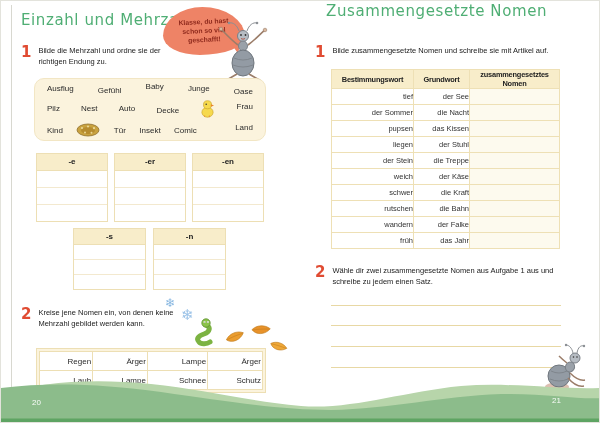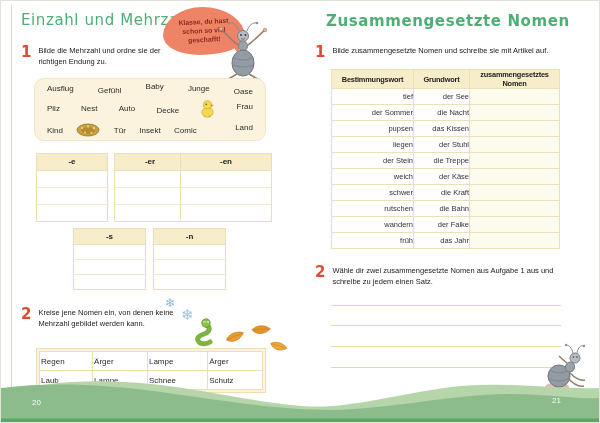--- a/index.html
+++ b/index.html
@@ -7,21 +7,21 @@
           font-family:"Liberation Sans",sans-serif;border:1px solid #e3e3dc;box-sizing:border-box;}
   .book-edge{position:absolute;left:10px;top:4px;height:400px;width:1px;background:#d8d8d0;}
 
   .page{position:absolute;top:0;height:423px;}
   .page-left{left:12px;width:288px;}
   .page-right{left:300px;width:292px;}
 
   .ptitle{position:absolute;font-family:"DejaVu Sans",sans-serif;font-size:15px;color:#4fae74;
           letter-spacing:.6px;font-weight:500;white-space:nowrap;}
   .title-l{left:8px;top:10px;}
-  .title-r{left:25px;top:11px;font-weight:bold;}
+  .title-r{left:25px;top:1px;}
 
   .task{position:absolute;display:flex;gap:7px;align-items:flex-start;}
   .tasknum{font-family:"DejaVu Sans",sans-serif;font-weight:bold;font-size:15px;color:#e04b32;line-height:1;}
   .tasktext{font-size:7.5px;color:#222;line-height:1.4;margin:1px 0 0 0;}
   .t1l{left:8px;top:44px;} .t1l .tasktext{width:134px;}
   .t2l{left:8px;top:306px;} .t2l .tasktext{width:142px;}
   .t1r{left:14px;top:44px;} .t1r .tasktext{width:252px;}
   .t2r{left:14px;top:264px;} .t2r .tasktext{width:232px;}
 
   
@@ -39,30 +39,30 @@
   .wrow{display:flex;justify-content:space-between;align-items:center;font-size:8px;color:#2b2b2b;font-weight:500;}
   .wrow .dn2{transform:translateY(2px);} .wrow .dn3{transform:translateY(3px);}
   .wrow .up2{transform:translateY(-2px);} .wrow .up3{transform:translateY(-3px);padding-left:25px;}
 
   
   .etable{position:absolute;background:#fff;border:1px solid #eddfb4;box-sizing:border-box;}
   .ehead{height:16px;line-height:16px;background:#f8edca;border-bottom:1px solid #eddfb4;
          text-align:center;font-size:8px;font-weight:bold;color:#222;}
   .erow{height:16px;border-bottom:1px solid #f3e9cf;background:#fff;}
   .erow:last-child{border-bottom:none;}
-  .et1{left:23px;top:152px;width:72px;} .et2{left:101px;top:152px;width:72px;} .et3{left:167px;top:152px;width:92px;}
+  .et1{left:23px;top:152px;width:72px;} .et2{left:101px;top:152px;width:72px;} .et3{left:179px;top:152px;width:72px;}
   .et4{left:60px;top:227px;width:73px;} .et5{left:140px;top:227px;width:73px;}
   .et4 .ehead,.et5 .ehead{height:15px;line-height:15px;}
   .et4 .erow,.et5 .erow{height:14px;}
 
   
   .noungrid{position:absolute;left:23px;top:347px;width:230px;background:#fbf3dd;border:1px solid #eddfb4;
             box-sizing:border-box;padding:2px;}
   .noungrid table{border-collapse:collapse;width:100%;}
-  .noungrid td{border:1px solid #eddfb4;background:#fff;height:16px;text-align:left;
+  .noungrid td{border:1px solid #eddfb4;background:#fff;height:16px;text-align:right;
                font-size:8px;color:#2b2b2b;font-weight:500;}
 
   
   .ctable{position:absolute;left:30px;top:68px;width:228px;border-collapse:collapse;table-layout:fixed;}
   .ctable th{background:#f8edca;border:1px solid #eee0b5;font-size:7.4px;font-weight:bold;color:#222;
              height:17px;padding:0 3px;letter-spacing:-0.2px;}
   .ctable td{border:1px solid #eee0b5;height:15px;text-align:center;font-size:7.5px;color:#333;padding:0;}
   .ctable td.c2{background:#fdfaee;}
   .ctable td.c0,.ctable td.c1{background:#fff;text-align:right;}
 

